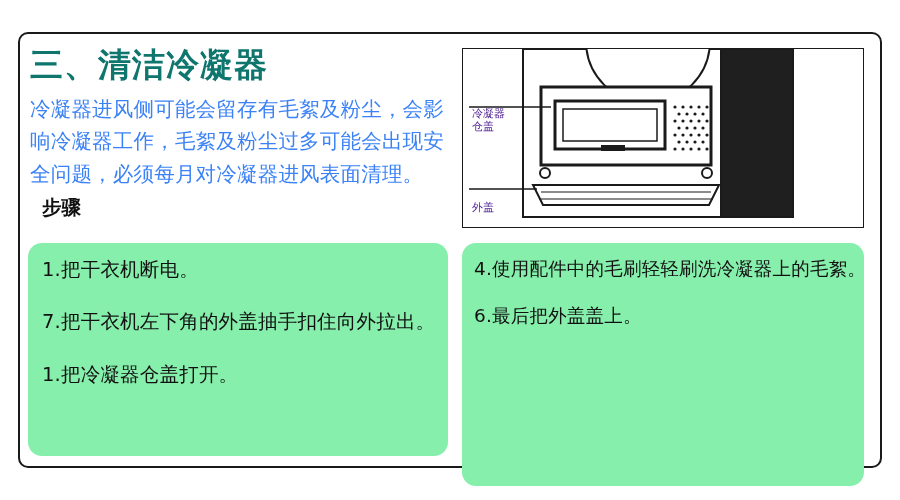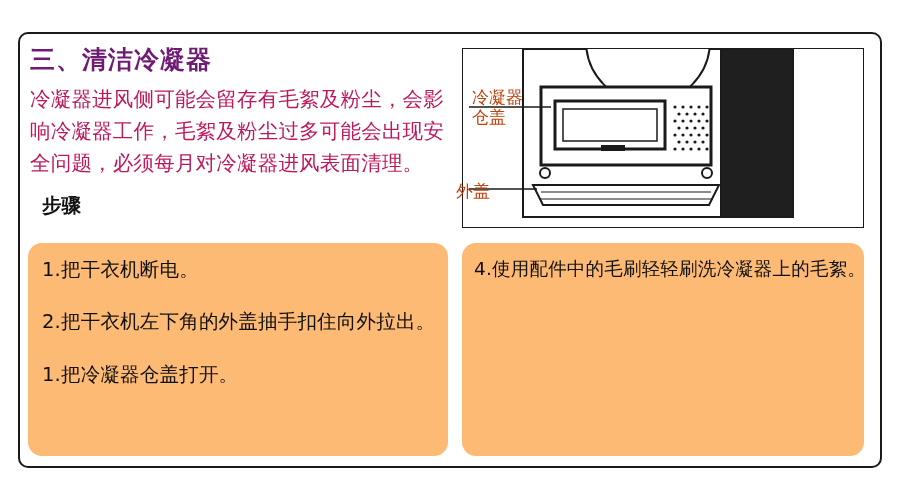--- a/index.html
+++ b/index.html
@@ -31,59 +31,59 @@
     box-sizing: border-box;
   }
   
   .left-col {
     position: absolute;
     left: 30px;
     top: 44px;
     width: 420px;
   }
   .section-title {
-    font-size: 25px;
+    font-size: 33px;
     font-weight: bold;
     letter-spacing: 1px;
     margin: 0 0 6px 0;
     line-height: 1.3;
-    color: #701a75;
+    color: #0f766e;
   }
   .intro {
     font-size: 20.5px;
     line-height: 1.58;
     margin: 0;
-    color: #be185d;
+    color: #3b82f6;
     letter-spacing: 0.2px;
   }
   .steps-heading {
     font-size: 19.5px;
     font-weight: bold;
-    margin: 12px 0 0 12px;
+    margin: 4px 0 0 12px;
     color: #111;
   }
   
   .panel {
     position: absolute;
-    background: #fdba74;
+    background: #86efac;
     border-radius: 14px;
     box-sizing: border-box;
   }
   .panel-left {
     left: 28px;
     top: 243px;
     width: 420px;
     height: 213px;
     padding: 14px 14px 0 14px;
   }
   .panel-right {
     left: 462px;
     top: 243px;
     width: 402px;
-    height: 213px;
+    height: 243px;
     padding: 14px 12px 0 12px;
   }
   .step {
     font-size: 19.5px;
     line-height: 1.35;
     color: #111;
     margin: 0 0 26px 0;
     letter-spacing: 0.2px;
     white-space: nowrap;
   }
@@ -104,55 +104,57 @@
     width: 402px;
     height: 180px;
     border: 1.5px solid #1a1a1a;
     box-sizing: border-box;
     background: #ffffff;
     overflow: hidden;
   }
   .illus svg { display: block; }
   .callout-label {
     position: absolute;
-    font-size: 17px;
+    font-size: 11px;
     line-height: 1.15;
-    color: #c2410c;
+    color: #4c1d95;
     white-space: pre-line;
+    margin-top: 20px;
   }
   .lbl-cover {
     left: 472px;
     top: 88px;
   }
   .lbl-outer {
-    left: 456px;
+    left: 472px;
     top: 182px;
   }
 </style>
 </head>
 <body>
 
 <div class="page">
 
   <div class="outer-frame"></div>
 
   <div class="left-col">
     <h2 class="section-title">三、清洁冷凝器</h2>
     <p class="intro">冷凝器进风侧可能会留存有毛絮及粉尘，会影响冷凝器工作，毛絮及粉尘过多可能会出现安全问题，必须每月对冷凝器进风表面清理。</p>
     <div class="steps-heading">步骤</div>
   </div>
 
   <div class="panel panel-left">
     <p class="step">1.把干衣机断电。</p>
-    <p class="step">2.把干衣机左下角的外盖抽手扣住向外拉出。</p>
+    <p class="step">7.把干衣机左下角的外盖抽手扣住向外拉出。</p>
     <p class="step">1.把冷凝器仓盖打开。</p>
   </div>
 
   <div class="panel panel-right">
     <p class="step small">4.使用配件中的毛刷轻轻刷洗冷凝器上的毛絮。</p>
+    <p class="step small">6.最后把外盖盖上。</p>
   </div>
 
   <div class="illus">
     <svg width="400" height="178" viewBox="0 0 400 178">
 
       <path d="M60 0 L60 120 L60 168 L330 168 L330 0 Z" fill="#ffffff" stroke="#1a1a1a" stroke-width="2"></path>
 
       <path d="M258 0 L258 168 L330 168 L330 0 Z" fill="#1f1f1f" stroke="#1a1a1a" stroke-width="2"></path>
 
       <circle cx="185" cy="-8" r="62" fill="#ffffff" stroke="#1a1a1a" stroke-width="2"></circle>

